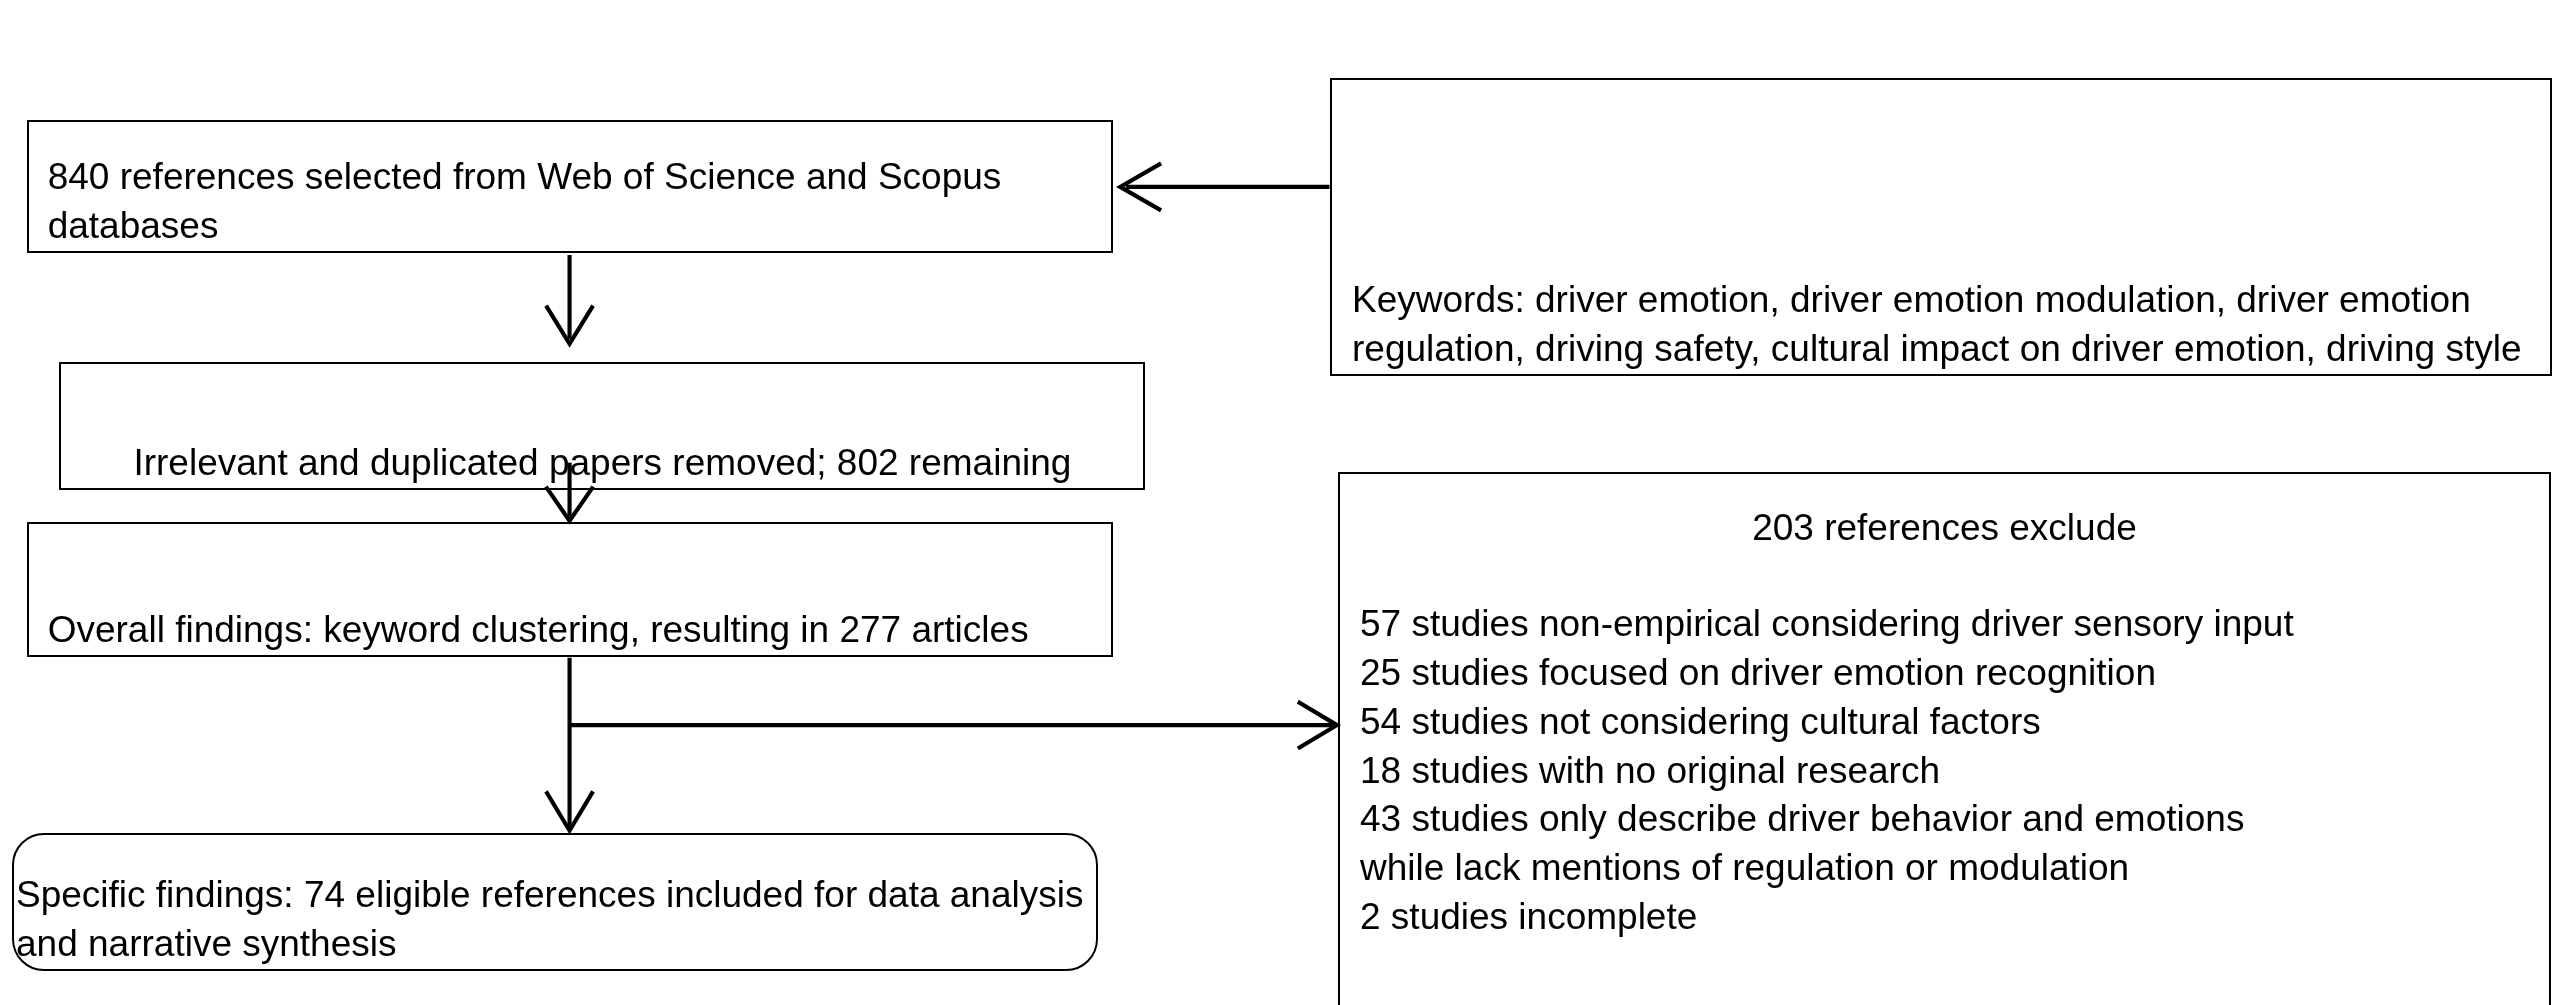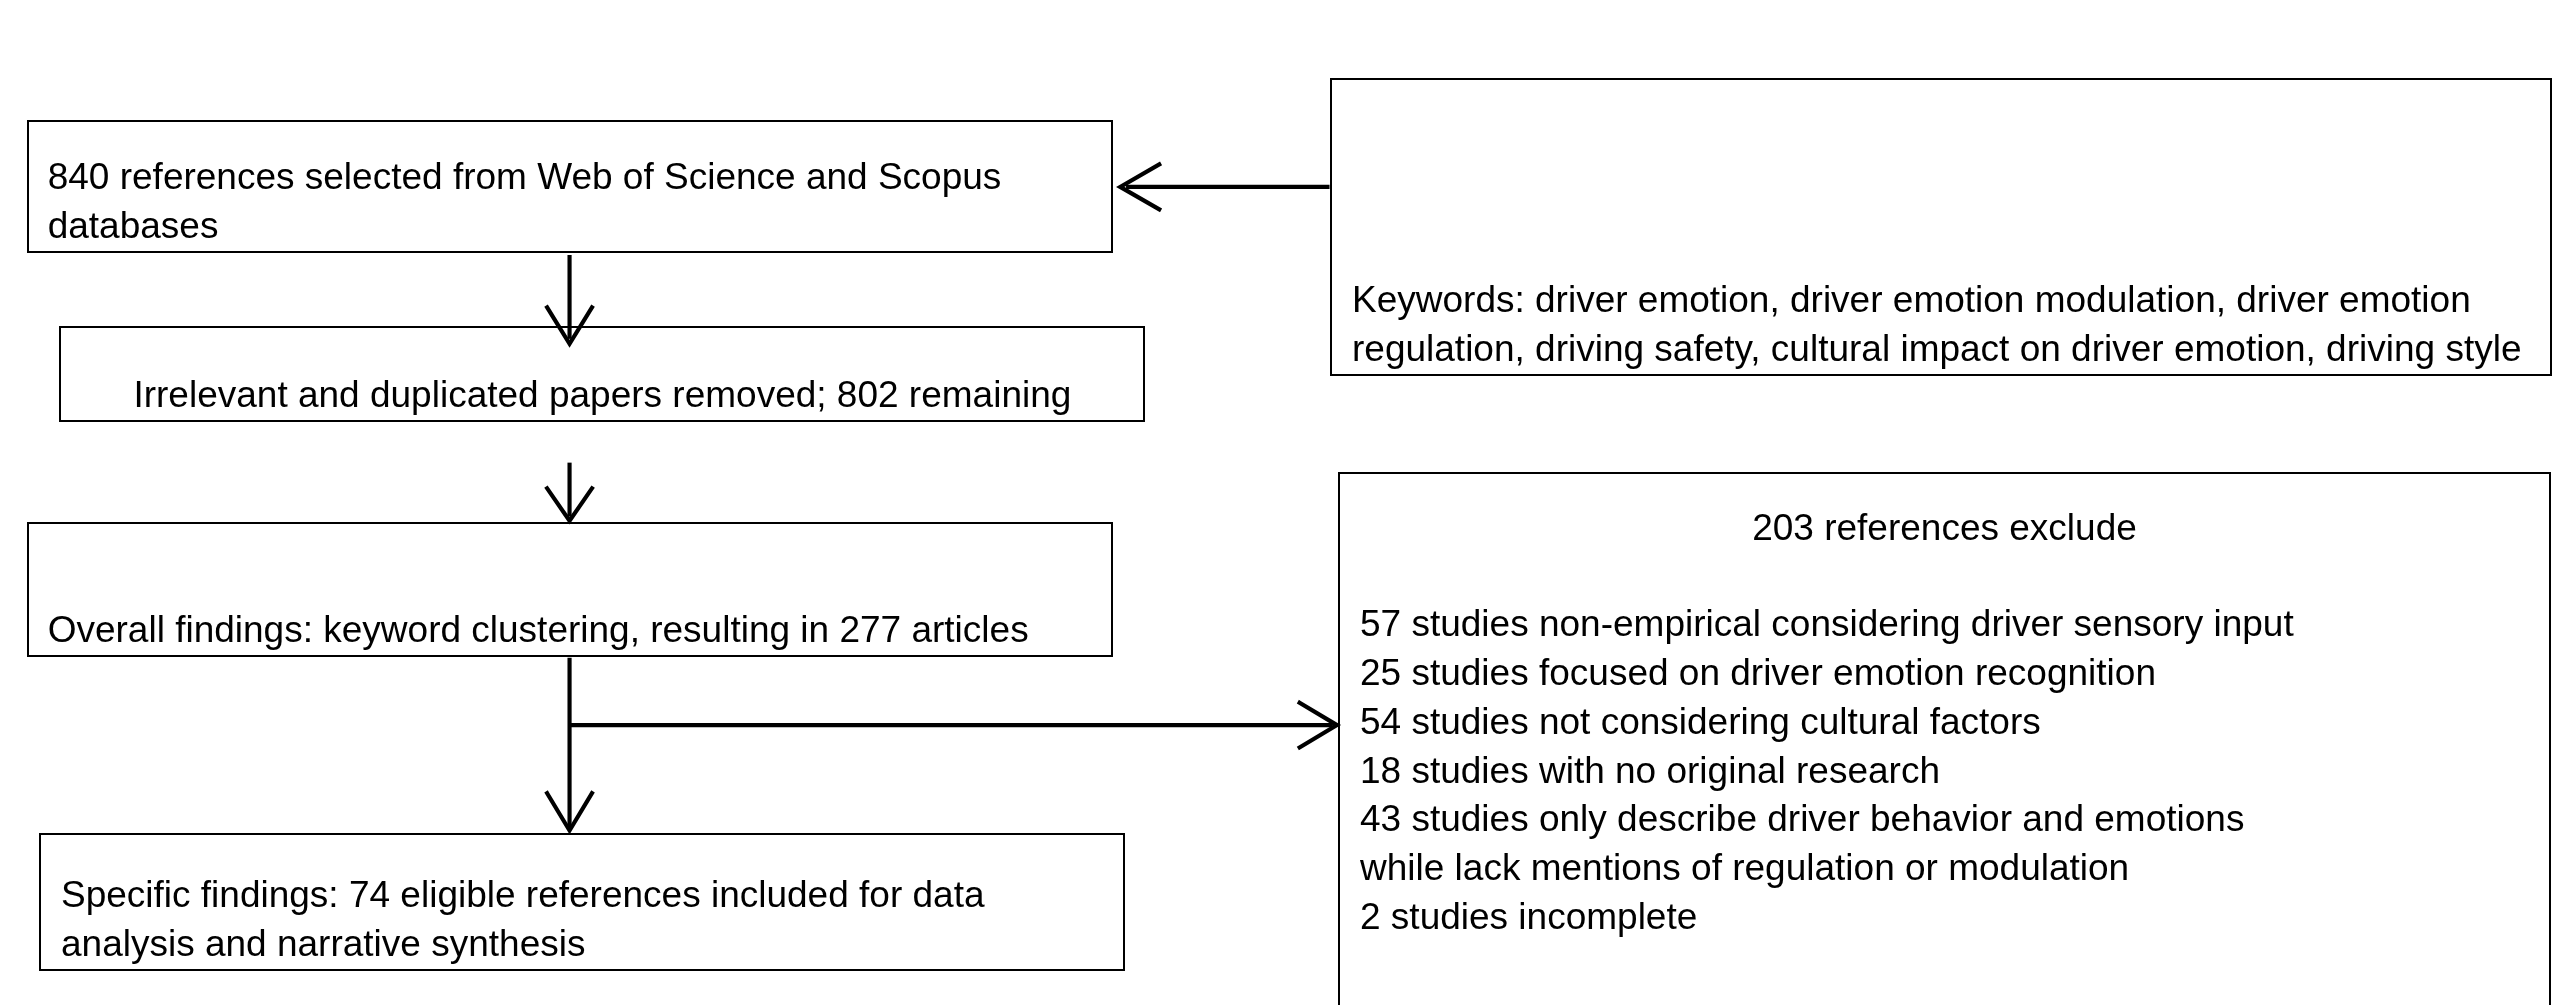--- a/index.html
+++ b/index.html
@@ -32,23 +32,23 @@
     font-size: 37px;
     line-height: 1.32;
     color: #000000;
     white-space: pre-line;
   }
   .align-left  { text-align: left; }
   .align-center{ text-align: center; }
 
   
   #box-identification { left: 27.4px;   top: 120px;  width: 1086px; height: 133px; padding: 0 18.3px; }
-  #box-screening      { left: 27.4px;   top: 326px;  width: 1086px; height: 96px; padding: 0 18.3px; margin-left: 32px; }
+  #box-screening      { left: 27.4px;   top: 362px;  width: 1086px; height: 128px; padding: 0 18.3px; margin-left: 32px; }
   #box-overall        { left: 27.4px;   top: 522px;  width: 1086px; height: 135px; padding: 0 18.3px; }
-  #box-specific       { left: 39px;   top: 833px; width: 1086px; height: 138px; padding: 0 20px; }
+  #box-specific       { left: 12px;   top: 833px; width: 1086px; height: 138px; padding: 0 2px; border-radius: 32px; }
   #box-keywords       { left: 1330px; top: 37px;   width: 1222px; height: 298px; padding: 0 20px; margin-top: 41px; }
   #box-excluded       { left: 1338px; top: 440px;  width: 1213px; height: 554px; padding: 0 20px;
                         justify-content: flex-start; margin-top: 32px; }
 
   #box-excluded .excluded-title {
     text-align: center;
     font-size: 37px;
     line-height: 1.3;
     margin-top: 30px;
     color: #000000;

